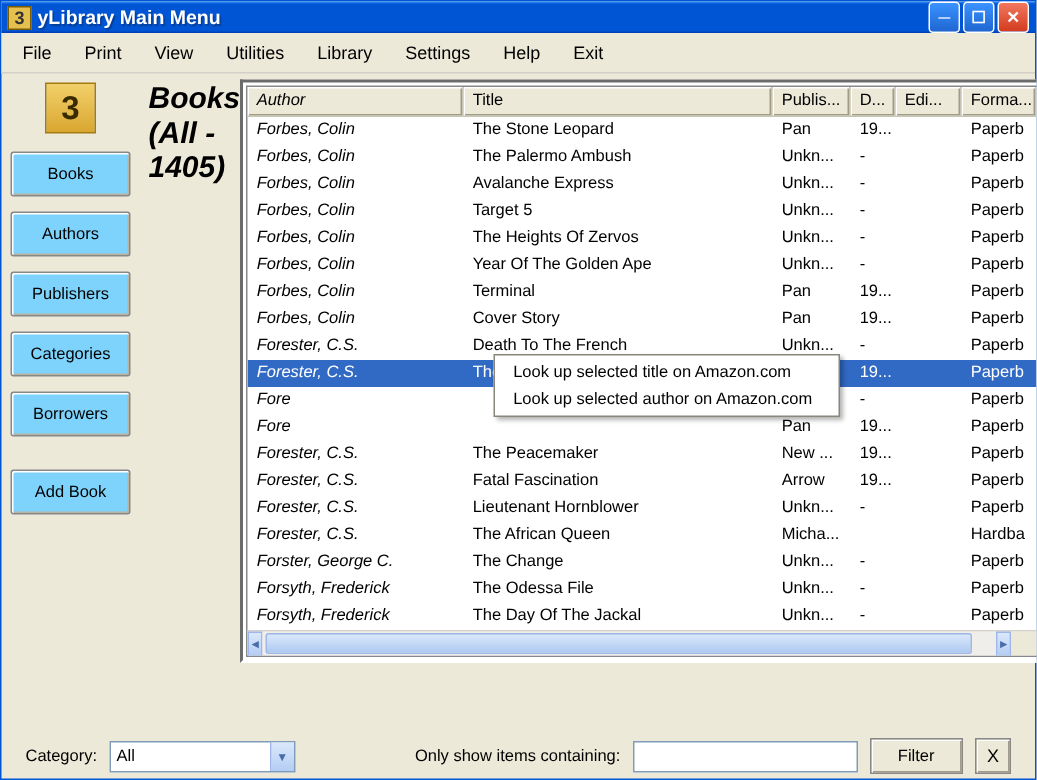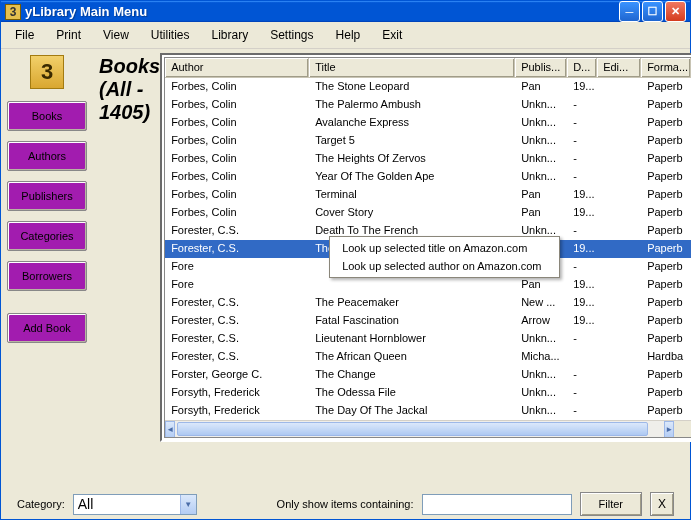--- a/index.html
+++ b/index.html
@@ -94,21 +94,21 @@
   margin: 0 auto 6px auto;
   display: flex;
   align-items: center;
   justify-content: center;
   font-weight: bold;
   font-size: 22px;
   color: #3a2a00;
 }
 .side-btn {
   height: 30px;
-  background: #a21caf;
+  background: #7dd3fc;
   border: 1px solid #888;
   border-radius: 2px;
   box-shadow: inset 1px 1px 0 #fff, inset -1px -1px 0 #b8b4a2;
   font-size: 11px;
   display: flex;
   align-items: center;
   justify-content: center;
 }
 .main {
   flex: 1;
@@ -171,21 +171,21 @@
   display: flex;
   height: 18px;
 }
 .tr.sel { background: #316ac5; color: #fff; }
 .td {
   padding: 2px 6px;
   font-size: 11px;
   overflow: hidden;
   white-space: nowrap;
 }
-.c-author { width: 144px; }
+.c-author { width: 144px; font-style: italic; }
 .c-title { width: 206px; }
 .c-pub { width: 52px; }
 .c-date { width: 30px; }
 .c-edi { width: 44px; }
 .c-fmt { width: 50px; flex:1; }
 .vscroll {
   width: 17px;
   background: #efeeea;
   display: flex;
   flex-direction: column;
@@ -241,21 +241,21 @@
 }
 .bottombar label { font-size: 11px; }
 .select-wrap {
   display: flex;
   border: 1px solid #7f9db9;
   background: #fff;
   height: 21px;
   width: 124px;
   align-items: center;
 }
-.select-wrap span { flex: 1; padding: 0 4px; font-size: 14px; }
+.select-wrap span { flex: 1; padding: 0 4px; font-size: 11px; }
 .select-wrap .dd {
   width: 16px;
   height: 100%;
   background: linear-gradient(#dbe8fb,#b4cdf4);
   border-left: 1px solid #9db8e8;
   display:flex;align-items:center;justify-content:center;
   font-size: 8px;
   color: #4a6ca8;
 }
 .textin {

